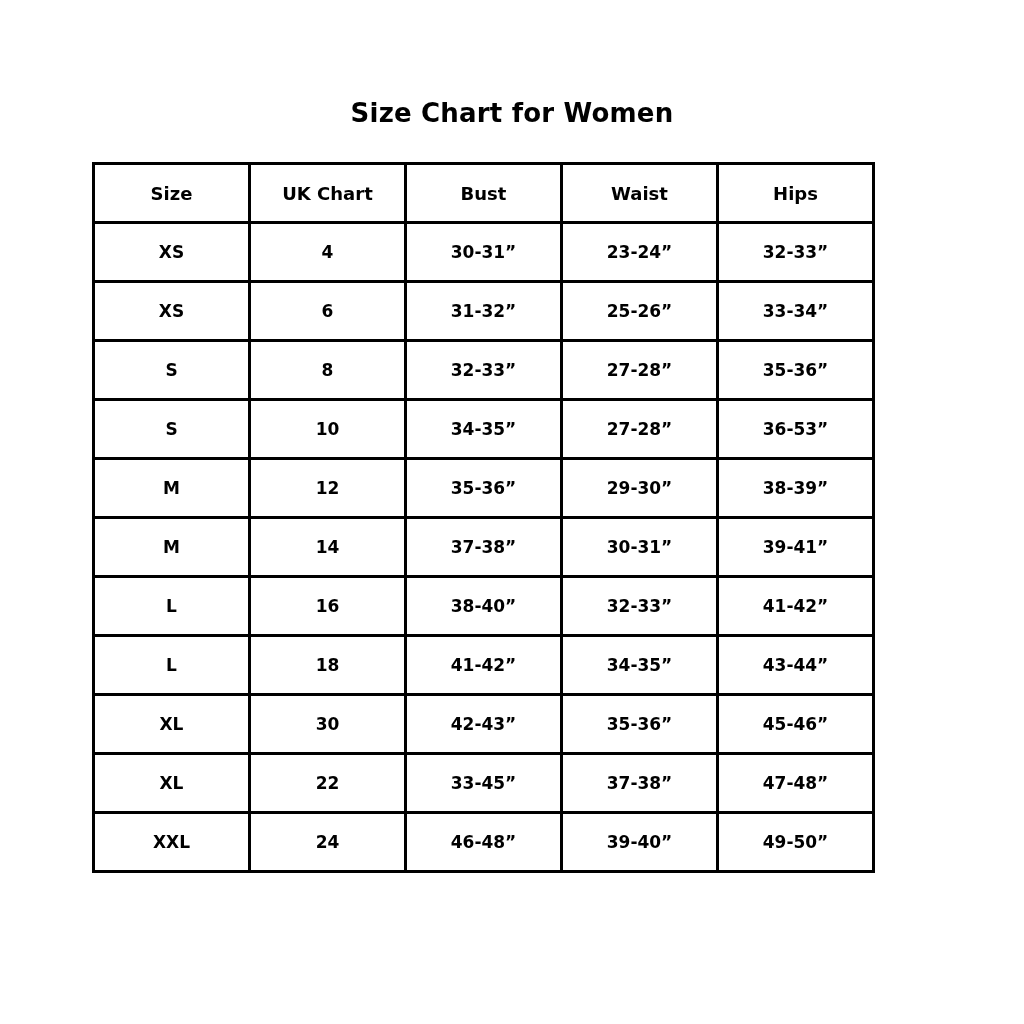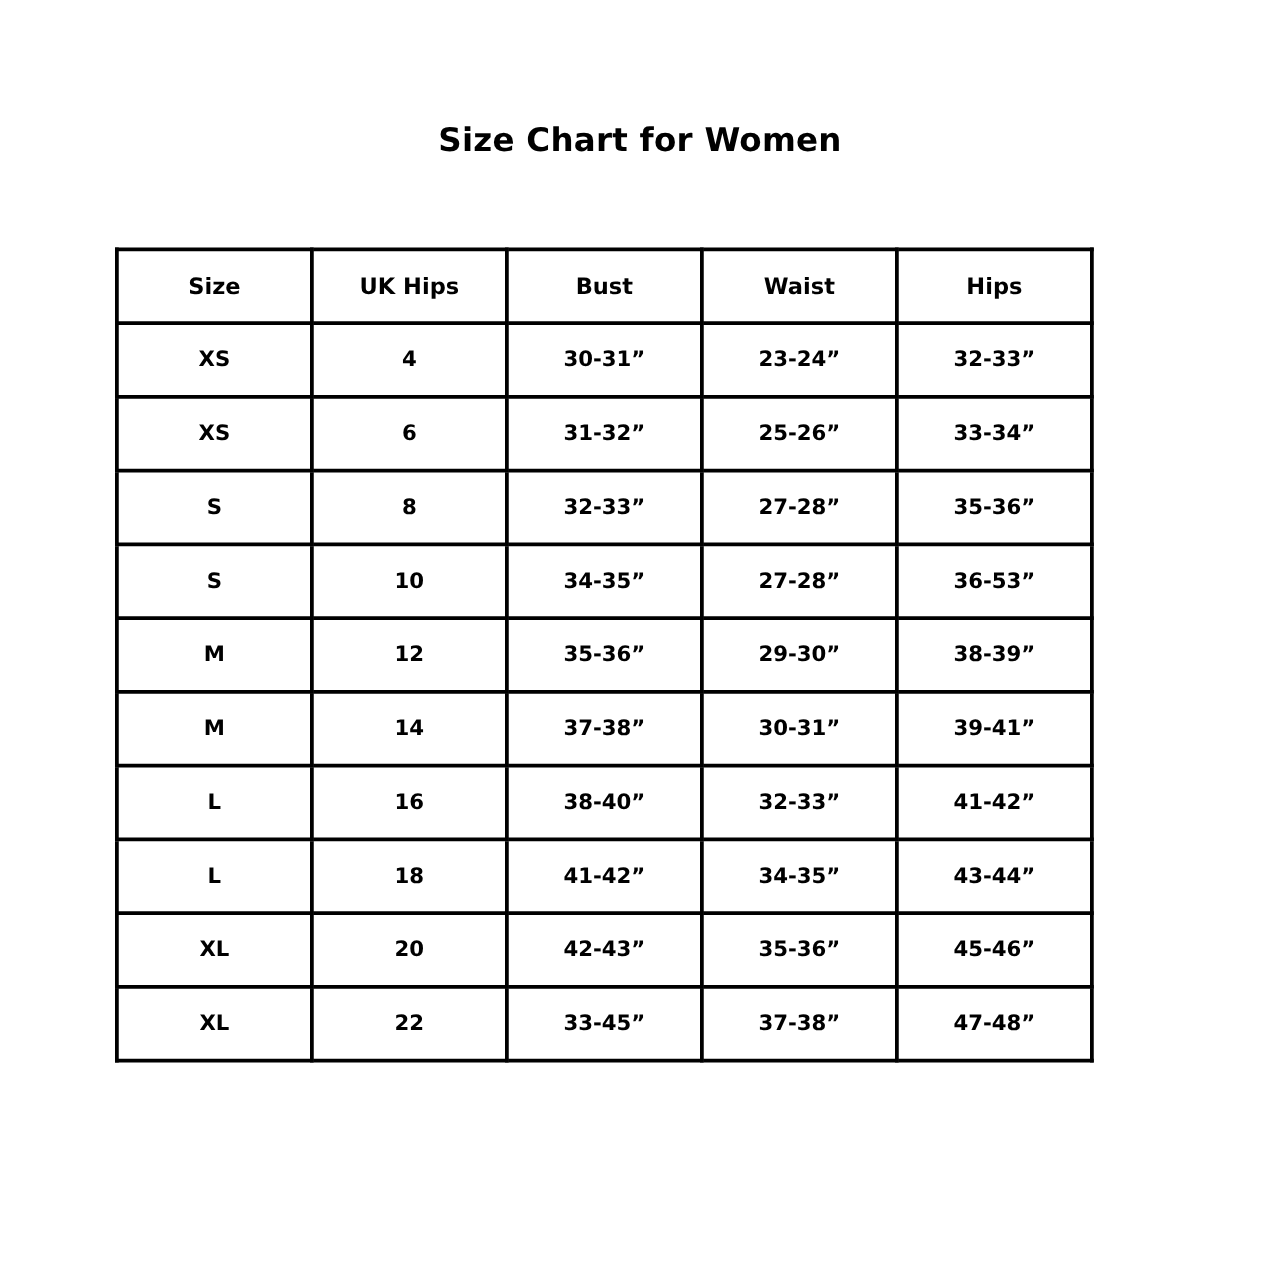--- a/index.html
+++ b/index.html
@@ -15,21 +15,20 @@
     position: relative;
     overflow: hidden;
   }
   .page {
     width: 1024px;
     height: 1024px;
     box-sizing: border-box;
     display: flex;
     flex-direction: column;
     align-items: center;
-    gap: 36px;
   }
   .chart-title {
     margin-top: 98px;
     font-size: 26px;
     font-weight: bold;
     letter-spacing: 0.2px;
     text-align: center;
     color: #000000;
   }
   .table-wrap {
@@ -72,21 +71,21 @@
       <colgroup>
         <col class="c0">
           <col class="c1">
           <col class="c2">
           <col class="c3">
           <col class="c4">
       </colgroup>
       <thead>
         <tr>
           <th>Size</th>
-          <th>UK Hips</th>
+          <th>UK Chart</th>
           <th>Bust</th>
           <th>Waist</th>
           <th>Hips</th>
         </tr>
       </thead>
       <tbody>
         <tr>
           <td>XS</td>
           <td>4</td>
           <td>30-31”</td>
@@ -137,29 +136,36 @@
         </tr>
         <tr>
           <td>L</td>
           <td>18</td>
           <td>41-42”</td>
           <td>34-35”</td>
           <td>43-44”</td>
         </tr>
         <tr>
           <td>XL</td>
-          <td>20</td>
+          <td>30</td>
           <td>42-43”</td>
           <td>35-36”</td>
           <td>45-46”</td>
         </tr>
         <tr>
           <td>XL</td>
           <td>22</td>
           <td>33-45”</td>
           <td>37-38”</td>
           <td>47-48”</td>
         </tr>
+        <tr>
+          <td>XXL</td>
+          <td>24</td>
+          <td>46-48”</td>
+          <td>39-40”</td>
+          <td>49-50”</td>
+        </tr>
       </tbody>
     </table>
   </div>
 
 </div>
 
 </body></html>

